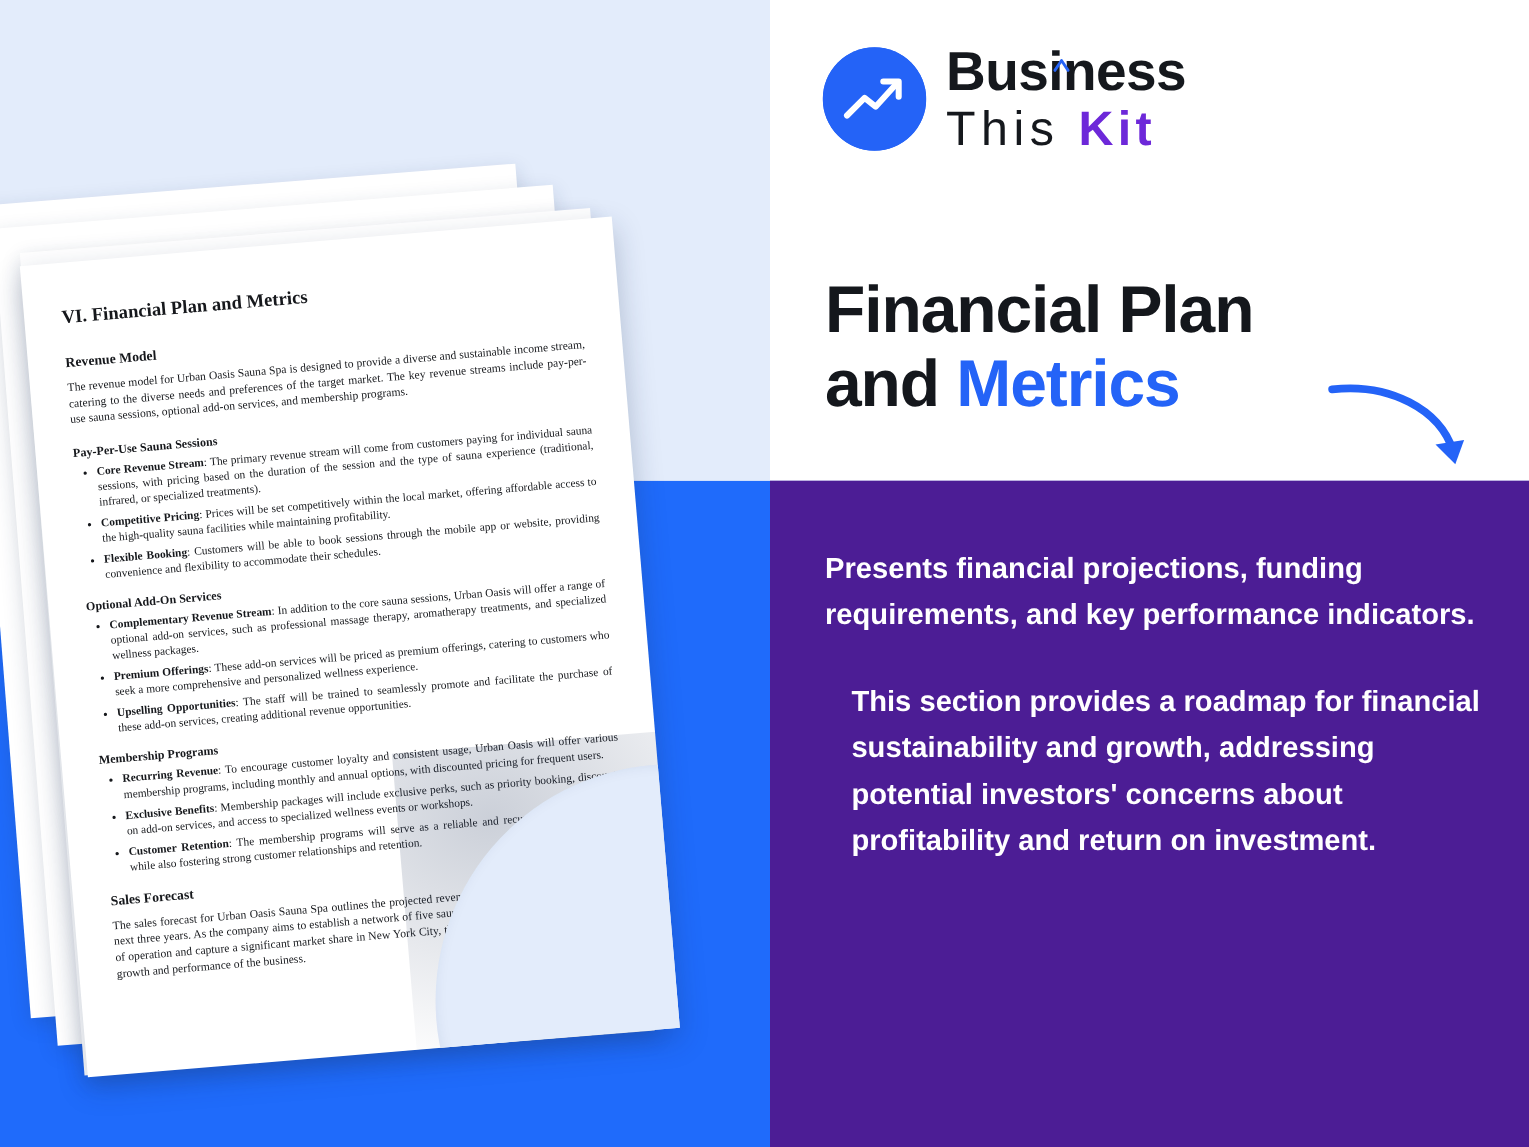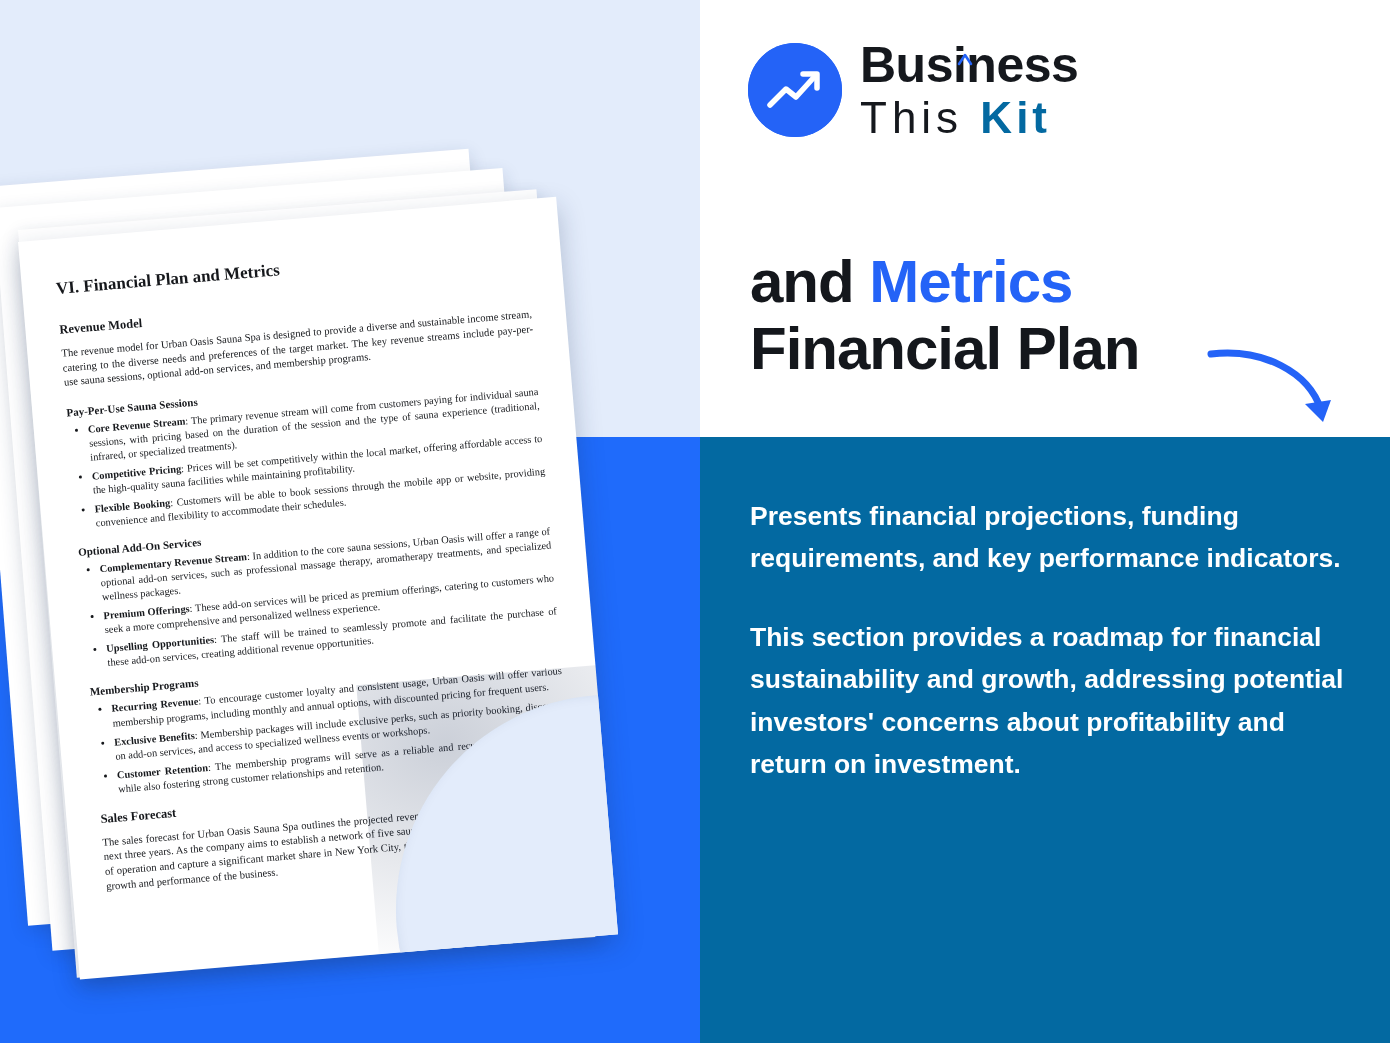--- a/index.html
+++ b/index.html
@@ -183,21 +183,21 @@
     width: 690px;
     height: 437px;
     background: #ffffff;
   }
   .right-bottom {
     position: absolute;
     left: 0;
     top: 437px;
     width: 690px;
     height: 606px;
-    background: #0369a1;
+    background: #4c1d95;
   }
 
   
   .logo-row {
     position: absolute;
     left: 48px;
     top: 40px;
     display: flex;
     align-items: center;
     gap: 18px;
@@ -229,21 +229,21 @@
     height: 18px;
   }
   .logo-line2 {
     font-size: 44px;
     font-weight: normal;
     letter-spacing: 5px;
     color: #15181d;
     margin-top: 6px;
   }
   .logo-kit {
-    color: #0369a1;
+    color: #6d28d9;
     font-weight: bold;
     letter-spacing: 4px;
   }
 
   
   .title-block {
     position: absolute;
     left: 50px;
     top: 248px;
     width: 600px;
@@ -275,20 +275,21 @@
     color: #ffffff;
   }
   .body-para {
     font-size: 26.5px;
     line-height: 1.6;
     font-weight: bold;
     margin: 0 0 36px 0;
   }
   .body-para:last-child {
     margin-bottom: 0;
+    margin-left: 24px;
   }
 </style>
 </head>
 <body>
 
 <div class="stage">
 
   <div class="left-panel">
 
     <div class="paper-stack">
@@ -425,24 +426,24 @@
             </span>
           </div>
           <div class="logo-line2">
             <span>This</span>
             <span class="logo-kit">Kit</span>
           </div>
         </div>
       </div>
 
       <div class="title-block">
+        <div class="title-line">Financial Plan</div>
         <div class="title-line">
           <span>and </span><span class="title-accent">Metrics</span>
         </div>
-        <div class="title-line">Financial Plan</div>
         <div class="title-arrow">
           <svg width="130" height="90" viewBox="0 0 130 90" aria-hidden="true">
             <path d="M6 10 C 58 4, 104 28, 116 66" fill="none" stroke="#2463f7" stroke-width="7" stroke-linecap="round"></path>
             <polygon points="118,78 100,60 126,56" fill="#2463f7"></polygon>
           </svg>
         </div>
       </div>
 
     </div>
 

